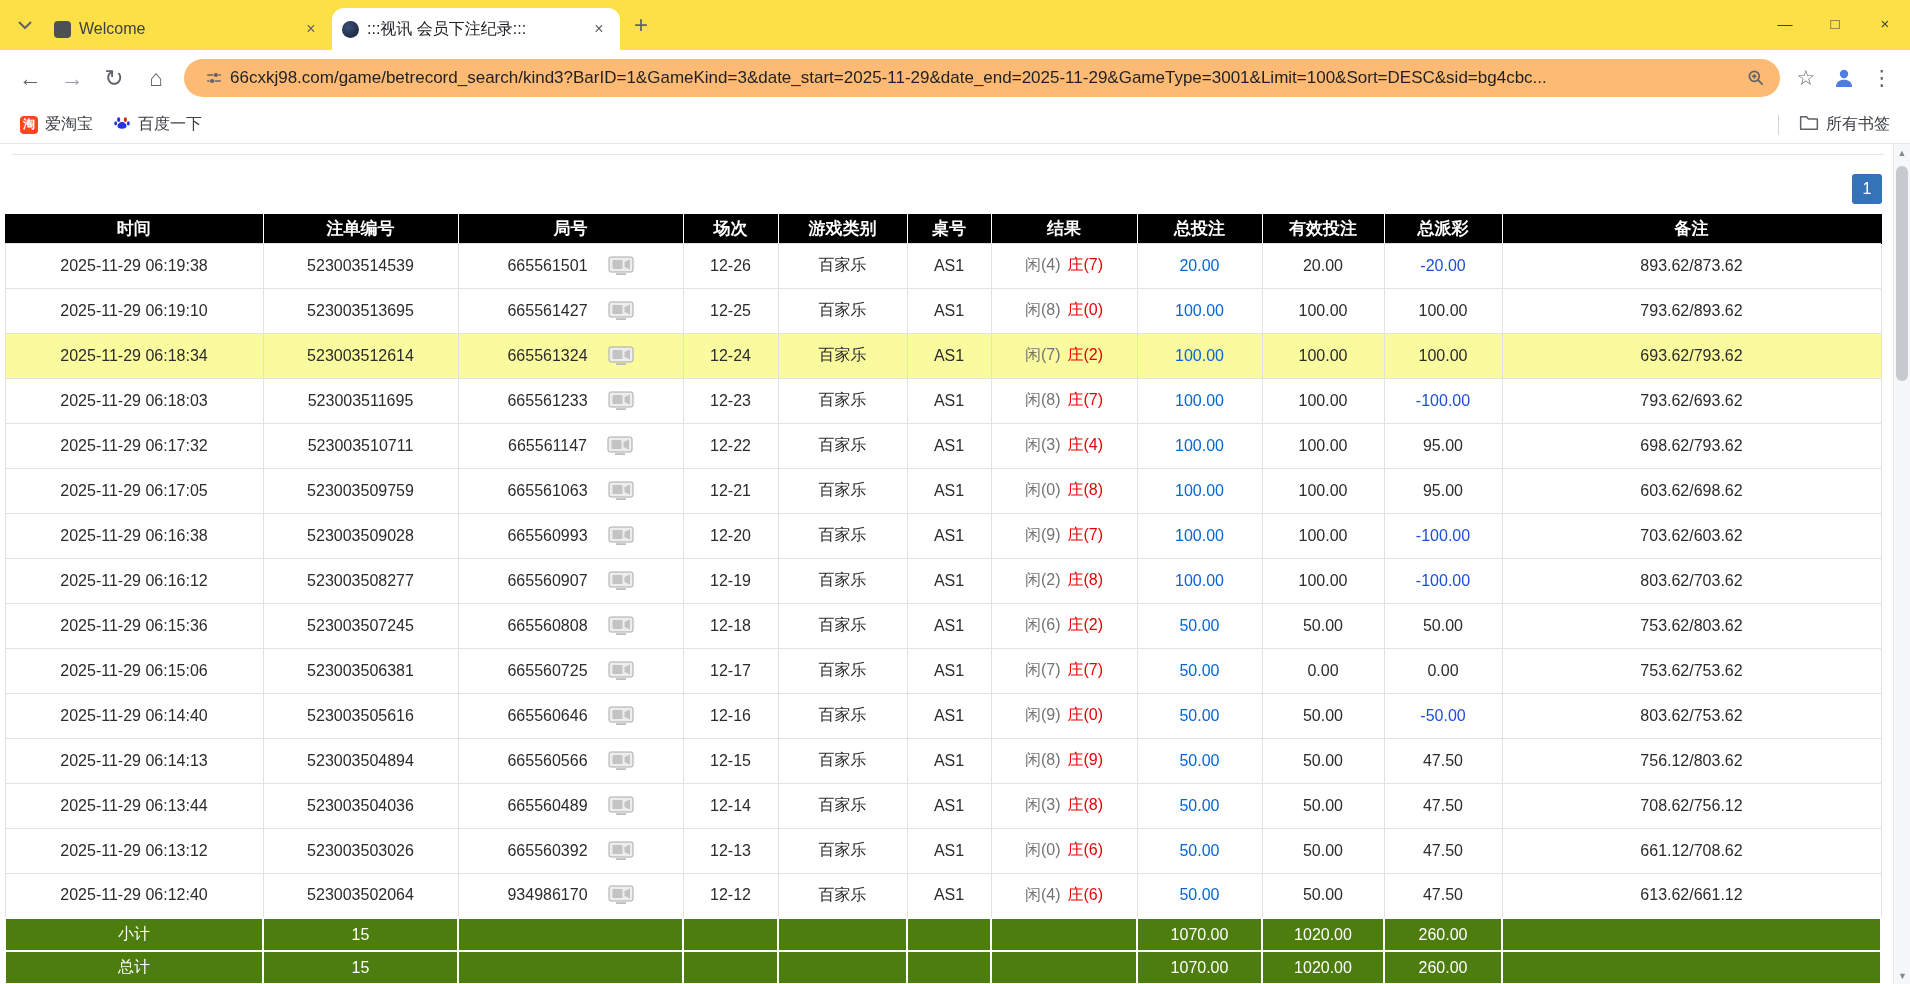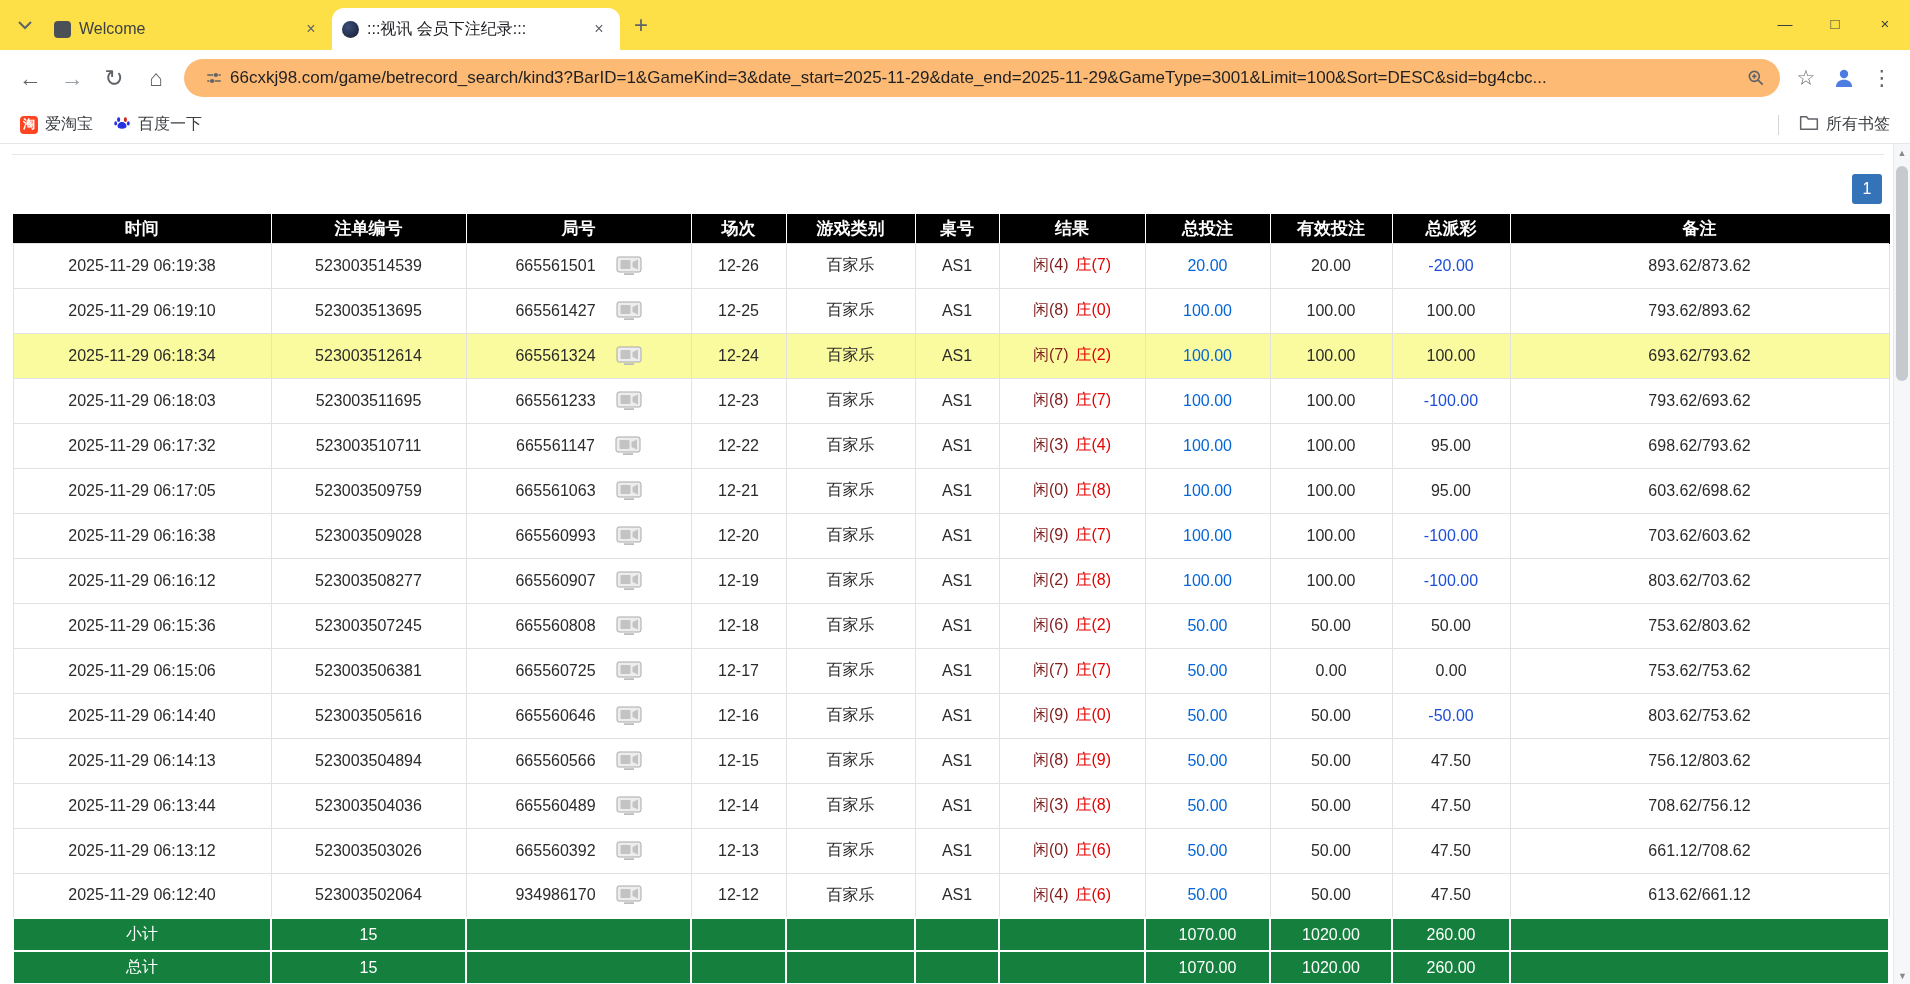--- a/index.html
+++ b/index.html
@@ -35,32 +35,32 @@
   .bm-spacer { flex: 1; }
   .bm-divider { width: 1px; height: 20px; background: #d4d7da; margin: 0 8px; flex: none; }
   .ic-taobao { width: 18px; height: 18px; border-radius: 4px; background: #ff4422; color: #fff; font-size: 12px; font-weight: bold; display: flex; align-items: center; justify-content: center; flex: none; }
 
   
   .page { position: relative; height: 840px; background: #fff; overflow: hidden; }
   .page-rule { position: absolute; top: 10px; left: 12px; right: 26px; border-top: 1px solid #e6e6e6; }
   .pagination { position: absolute; top: 30px; right: 28px; }
   .page-btn { display: flex; align-items: center; justify-content: center; width: 30px; height: 30px; background: #3573b9; color: #fff; font-size: 16px; border-radius: 3px; cursor: pointer; }
 
-  table.records { position: absolute; top: 70px; left: 12px; width: 1876px; border-collapse: collapse; table-layout: fixed; }
+  table.records { position: absolute; top: 70px; left: 4px; width: 1876px; border-collapse: collapse; table-layout: fixed; }
   .records th { background: #000; color: #fff; font-size: 17px; font-weight: bold; height: 29px; text-align: center; border-right: 1px solid #fff; }
   .records th:last-child { border-right: 1px solid #000; }
   .records td { height: 45px; text-align: center; font-size: 16px; color: #2b2b2b; border: 1px solid #e2e2e2; padding: 0 4px; overflow: hidden; white-space: nowrap; }
   tr.highlight td { background: #fafa9e; }
   td.c-bet { color: #0566d5; cursor: pointer; }
   td.neg { color: #1d4ed8; margin-top: 21px; }
-  .x { color: #7f1d1d; }
+  .x { color: #737373; }
   .z { color: #e60000; margin-left: 7px; }
   .round-wrap { display: flex; align-items: center; justify-content: center; gap: 20px; }
   .vid-icon { width: 26px; height: 20px; flex: none; cursor: pointer; display: inline-flex; }
-  tr.foot td { background: #15803d; color: #fff; height: 33px; border: 2px solid #fff; font-size: 16px; }
+  tr.foot td { background: #4d7c0f; color: #fff; height: 33px; border: 2px solid #fff; font-size: 16px; }
 
   
   .scrollbar { position: absolute; top: 0; right: 0; width: 17px; height: 840px; background: #f6f7f8; border-left: 1px solid #e9e9e9; }
   .sb-up { height: 17px; display: flex; align-items: center; justify-content: center; font-size: 9px; color: #888; cursor: pointer; }
   .sb-thumb { position: absolute; top: 22px; left: 2px; width: 12px; height: 215px; background: #c6c9ce; border-radius: 6px; cursor: pointer; }
   .sb-down { position: absolute; bottom: 0; left: 0; width: 17px; height: 17px; display: flex; align-items: center; justify-content: center; font-size: 9px; color: #888; cursor: pointer; }
 </style>
 </head>
 <body>
 

